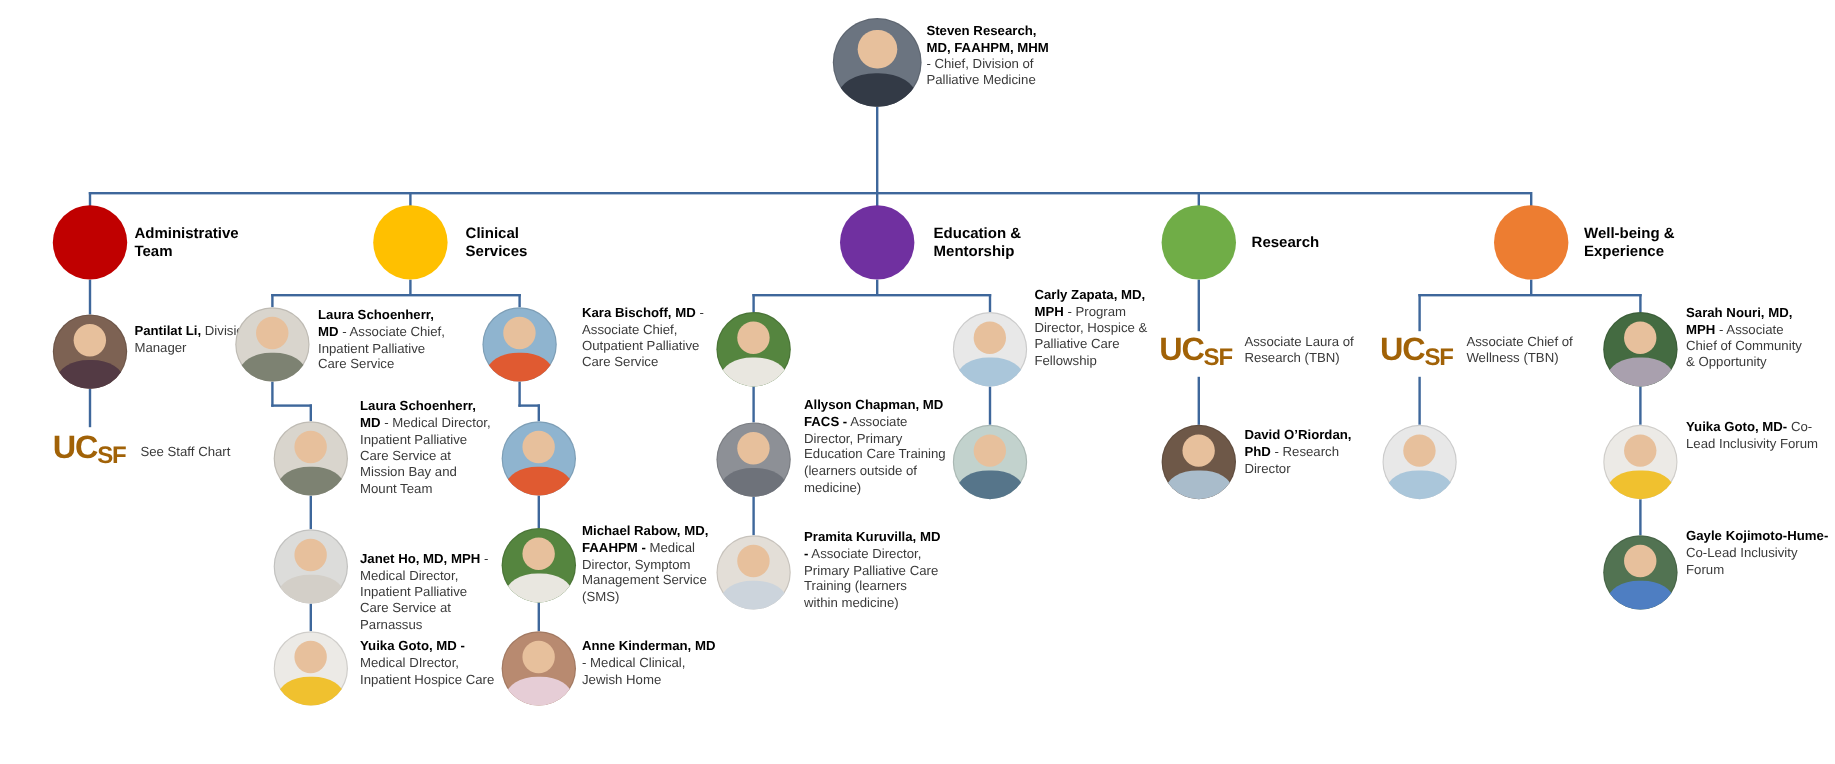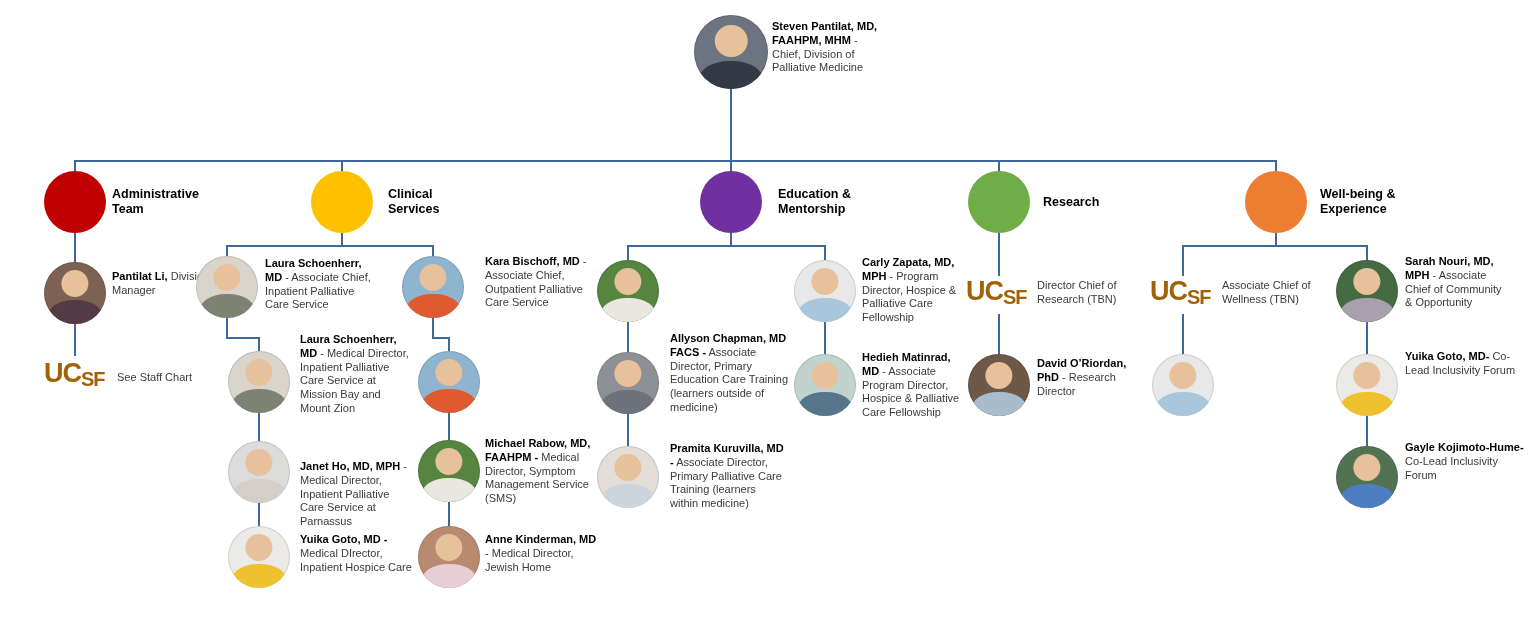--- a/index.html
+++ b/index.html
@@ -76,21 +76,21 @@
   <div class="vl" style="left:1366px;top:245px;height:15px"></div>
   <div class="vl" style="left:1182px;top:314px;height:40px"></div>
   <div class="vl" style="left:1366px;top:322px;height:32px"></div>
   <div class="vl" style="left:1366px;top:416px;height:30px"></div>
 
   <div class="avatar lg" style="left: 694px; top: 15px; background: rgb(107, 116, 128);">
       <span class="av-head"></span>
       <span class="av-body" style="background: rgb(51, 58, 70);"></span>
     </div>
   <div class="t" style="left:772px;top:20px;width:108px">
-    <b>Steven Pantilat, MD, FAAHPM, MHM</b> <span>- Chief, Division of Palliative Medicine</span>
+    <b>Steven Research, MD, FAAHPM, MHM</b> <span>- Chief, Division of Palliative Medicine</span>
   </div>
 
   <div class="circle" style="left: 44px; top: 171px; background: rgb(192, 0, 0);"></div>
   <div class="blabel" style="left:112px;top:187px;width:100px">Administrative Team</div>
 
   <div class="circle" style="left: 311px; top: 171px; background: rgb(255, 192, 0);"></div>
   <div class="blabel" style="left:388px;top:187px;width:70px">Clinical Services</div>
 
   <div class="circle" style="left: 700px; top: 171px; background: rgb(112, 48, 160);"></div>
   <div class="blabel" style="left:778px;top:187px;width:100px">Education &amp; Mentorship</div>
@@ -119,21 +119,21 @@
     </div>
   <div class="t" style="left:265px;top:257px;width:110px">
     <b>Laura Schoenherr, MD</b> <span>- Associate Chief, Inpatient Palliative Care Service</span>
   </div>
 
   <div class="avatar" style="left: 228px; top: 351px; background: rgb(217, 213, 205);">
       <span class="av-head"></span>
       <span class="av-body" style="background: rgb(125, 130, 114);"></span>
     </div>
   <div class="t" style="left:300px;top:333px;width:114px">
-    <b>Laura Schoenherr, MD</b> <span>- Medical Director, Inpatient Palliative Care Service at Mission Bay and Mount Zion</span>
+    <b>Laura Schoenherr, MD</b> <span>- Medical Director, Inpatient Palliative Care Service at Mission Bay and Mount Team</span>
   </div>
 
   <div class="avatar" style="left: 228px; top: 441px; background: rgb(220, 220, 218);">
       <span class="av-head"></span>
       <span class="av-body" style="background: rgb(211, 207, 200);"></span>
     </div>
   <div class="t" style="left:300px;top:460px;width:110px">
     <b>Janet Ho, MD, MPH</b> <span>- Medical Director, Inpatient Palliative Care Service at Parnassus</span>
   </div>
 
@@ -164,21 +164,21 @@
     </div>
   <div class="t" style="left:485px;top:437px;width:112px">
     <b>Michael Rabow, MD, FAAHPM -</b> <span>Medical Director, Symptom Management Service (SMS)</span>
   </div>
 
   <div class="avatar" style="left: 418px; top: 526px; background: rgb(184, 138, 112);">
       <span class="av-head"></span>
       <span class="av-body" style="background: rgb(230, 205, 214);"></span>
     </div>
   <div class="t" style="left:485px;top:533px;width:112px">
-    <b>Anne Kinderman, MD</b> <span>- Medical Director, Jewish Home</span>
+    <b>Anne Kinderman, MD</b> <span>- Medical Clinical, Jewish Home</span>
   </div>
 
   <div class="avatar" style="left: 597px; top: 260px; background: rgb(85, 133, 63);">
       <span class="av-head"></span>
       <span class="av-body" style="background: rgb(233, 231, 224);"></span>
     </div>
 
   <div class="avatar" style="left: 597px; top: 352px; background: rgb(141, 144, 150);">
       <span class="av-head"></span>
       <span class="av-body" style="background: rgb(110, 114, 122);"></span>
@@ -192,35 +192,32 @@
       <span class="av-body" style="background: rgb(204, 212, 220);"></span>
     </div>
   <div class="t" style="left:670px;top:442px;width:114px">
     <b>Pramita Kuruvilla, MD -</b> <span>Associate Director, Primary Palliative Care Training (learners within medicine)</span>
   </div>
 
   <div class="avatar" style="left: 794px; top: 260px; background: rgb(232, 232, 232);">
       <span class="av-head"></span>
       <span class="av-body" style="background: rgb(170, 198, 218);"></span>
     </div>
-  <div class="t" style="left:862px;top:256px;width:110px">
+  <div class="t" style="left:862px;top:240px;width:110px">
     <b>Carly Zapata, MD, MPH</b> <span>- Program Director, Hospice &amp; Palliative Care Fellowship</span>
   </div>
 
   <div class="avatar" style="left: 794px; top: 354px; background: rgb(194, 210, 205);">
       <span class="av-head"></span>
       <span class="av-body" style="background: rgb(86, 117, 138);"></span>
     </div>
-  <div class="t" style="left:862px;top:351px;width:108px">
-    <b>Hedieh Matinrad, MD</b> <span>- Associate Program Director, Hospice &amp; Palliative Care Fellowship</span>
-  </div>
 
   <div class="ucsf" style="left:966px;top:278px"><span class="uc">UC</span><span class="sf">SF</span></div>
   <div class="t" style="left:1037px;top:279px;width:114px">
-    <span>Director Chief of Research (TBN)</span>
+    <span>Associate Laura of Research (TBN)</span>
   </div>
 
   <div class="avatar" style="left: 968px; top: 354px; background: rgb(110, 88, 72);">
       <span class="av-head"></span>
       <span class="av-body" style="background: rgb(169, 188, 203);"></span>
     </div>
   <div class="t" style="left:1037px;top:357px;width:112px">
     <b>David O’Riordan, PhD</b> <span>- Research Director</span>
   </div>
 

